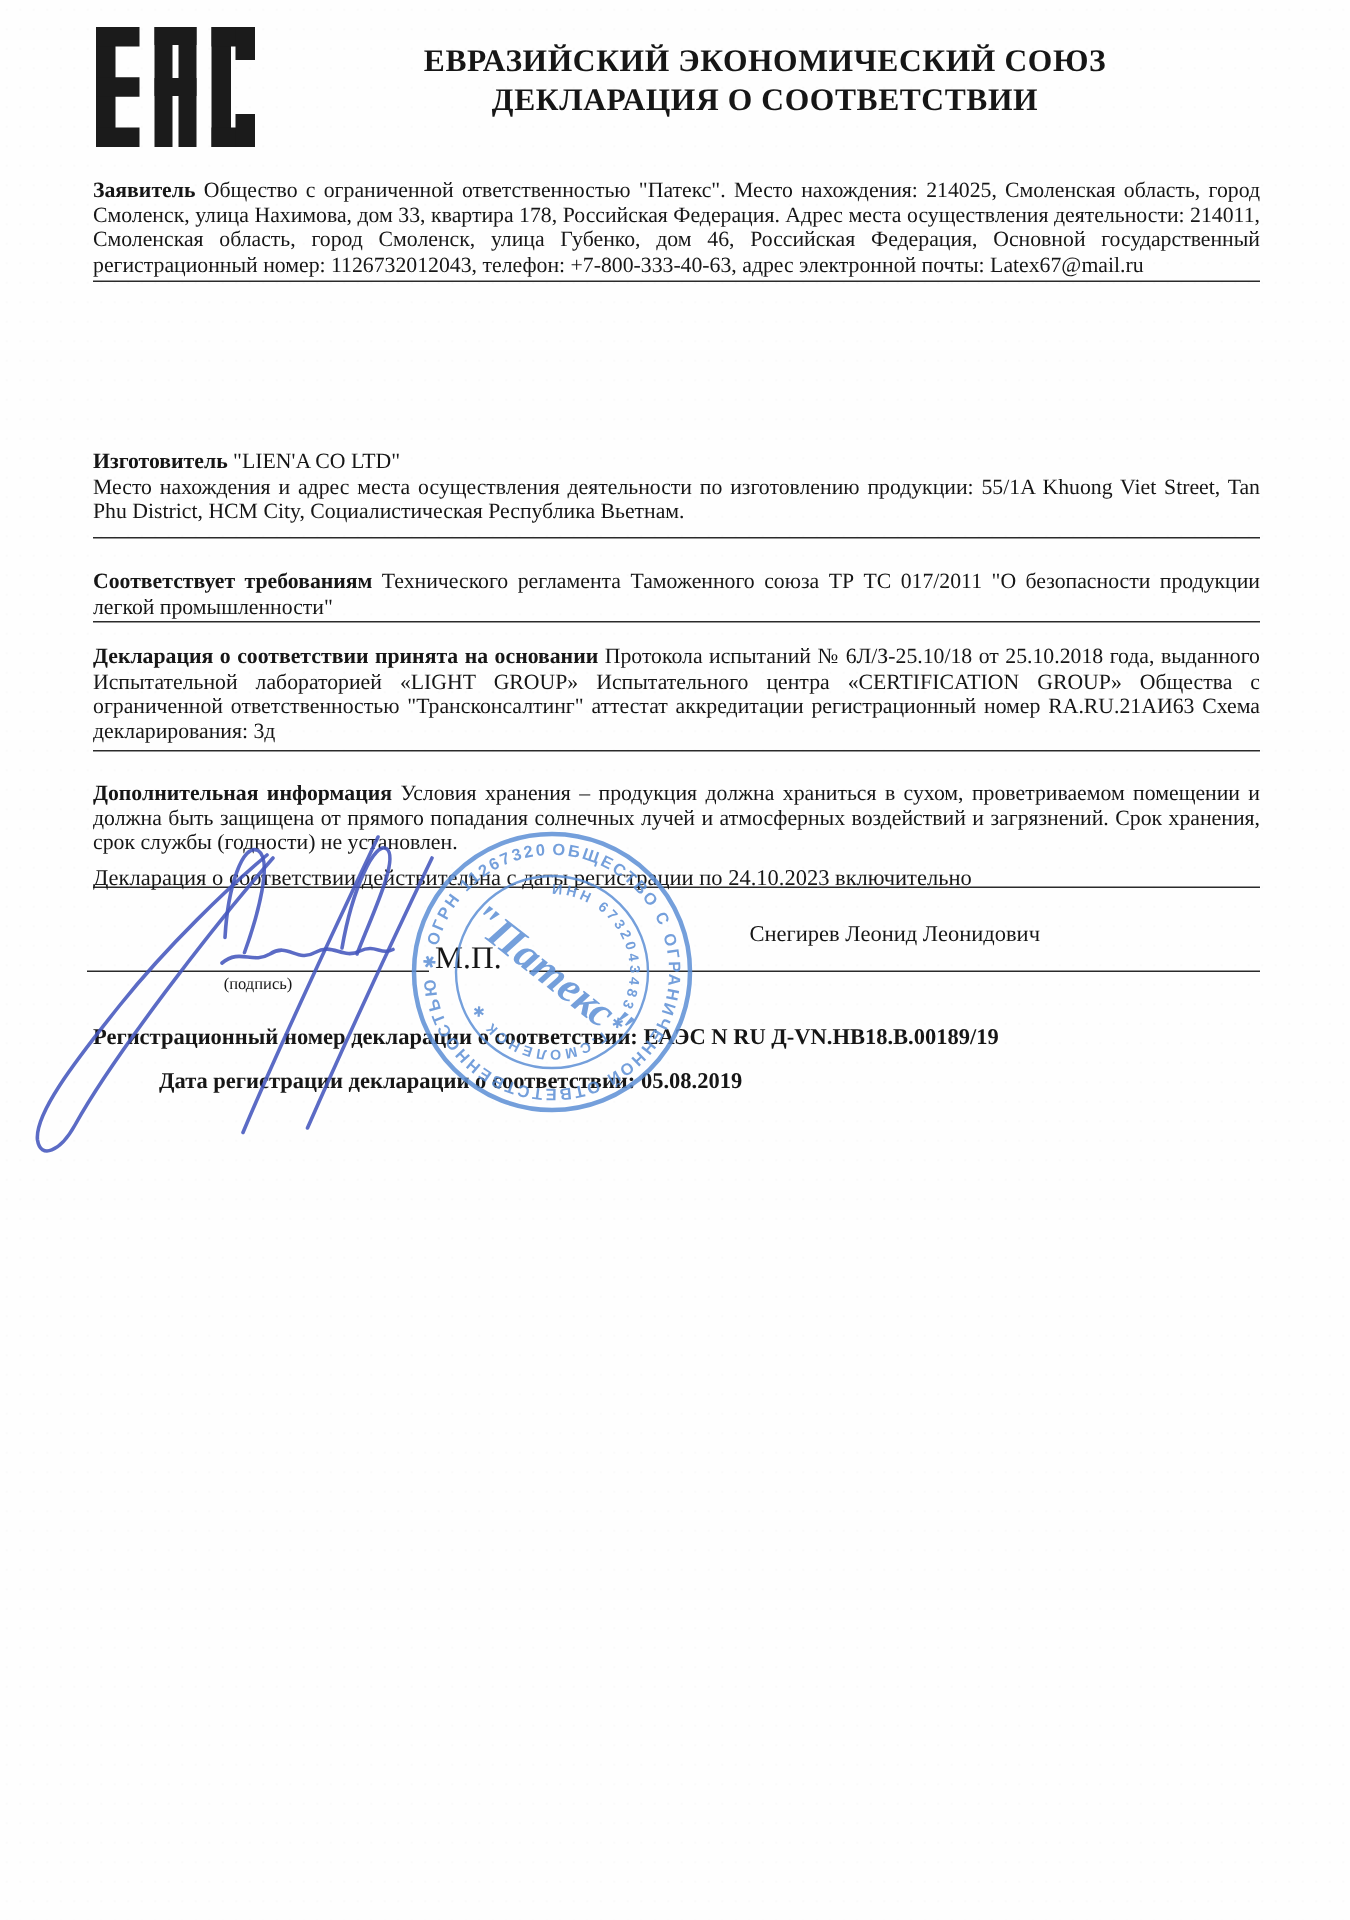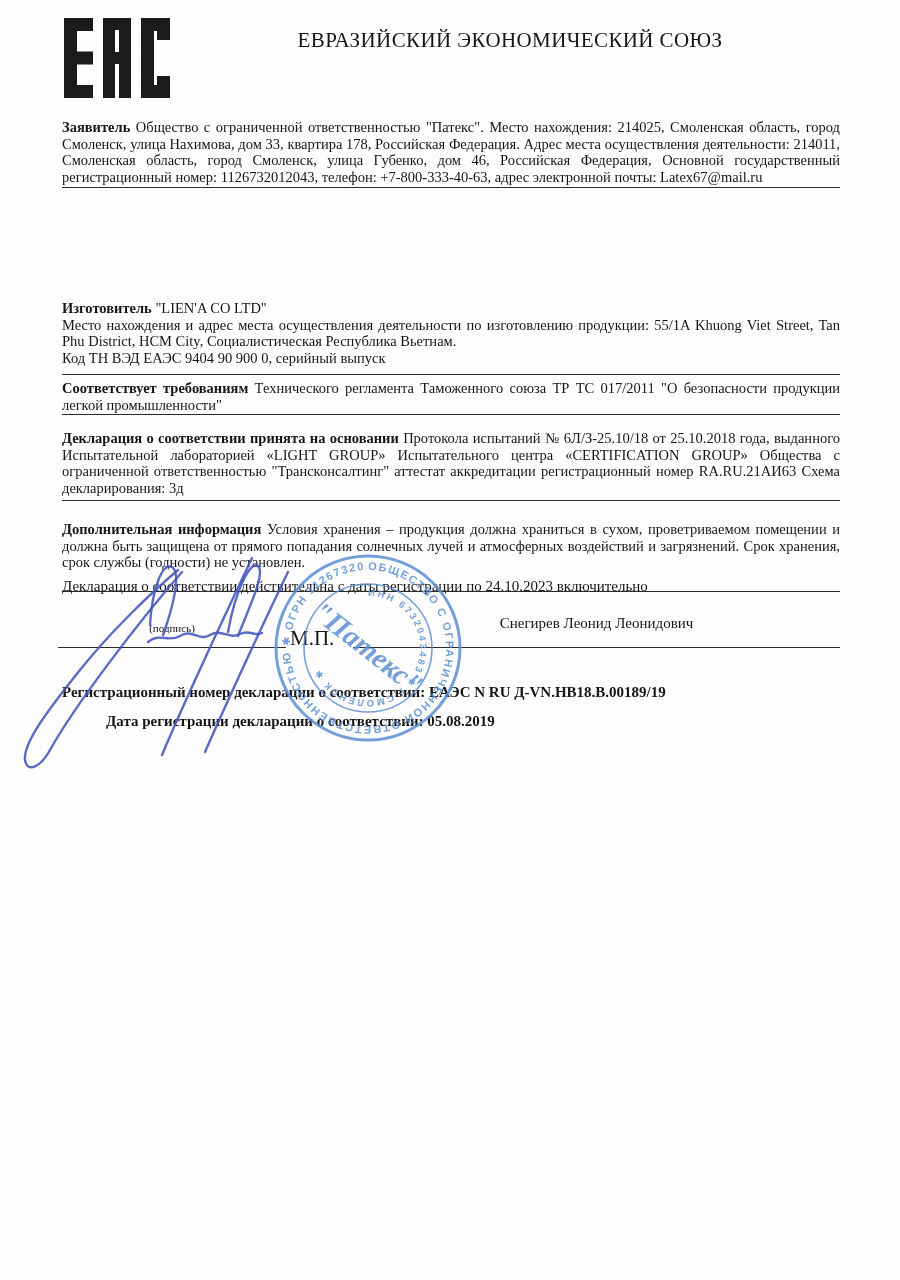--- a/index.html
+++ b/index.html
@@ -20,21 +20,21 @@
     background-size:9px 13px;
     opacity:.05;
     pointer-events:none;
   }
   .block{position:absolute;left:62px;width:778px;font-size:14.5px;line-height:16.5px;}
   .just{text-align:justify;}
   .lbl{font-weight:bold;}
   .bb{border-bottom:1.6px solid #2a2a2a;}
   .titles{
     position:absolute;left:170px;top:27px;width:680px;
-    text-align:center;font-weight:normal;font-size:21px;line-height:26px;
+    text-align:center;font-weight:bold;font-size:21px;line-height:26px;
     letter-spacing:.4px;
   }
   .eac-logo{position:absolute;left:64px;top:18px;}
   .bold-line{font-weight:normal;}
   .sig-line{position:absolute;border-top:1.6px solid #2a2a2a;height:0;}
   .caption{position:absolute;font-size:11px;text-align:center;}
   .mp{position:absolute;left:290px;top:626px;font-size:21px;}
   .fio-name{position:absolute;left:353px;top:615px;width:487px;text-align:center;font-size:15px;}
   .reg{position:absolute;left:62px;width:778px;font-weight:bold;font-size:15px;}
   .stamp{
@@ -68,42 +68,42 @@
       <rect x="77" y="0" width="13" height="80"></rect>
       <rect x="77" y="0" width="29" height="13"></rect>
       <rect x="77" y="67" width="29" height="13"></rect>
       <rect x="93" y="0" width="13" height="22"></rect>
       <rect x="93" y="58" width="13" height="22"></rect>
     </g>
   </svg>
 
   <div class="titles">
     <div>ЕВРАЗИЙСКИЙ ЭКОНОМИЧЕСКИЙ СОЮЗ</div>
+    <div>ДЕКЛАРАЦИЯ О СООТВЕТСТВИИ</div>
   </div>
 
   <div class="block just bb" style="top:119px;padding-bottom:2px;"><span class="lbl">Заявитель</span> <span>Общество с ограниченной ответственностью "Патекс". Место нахождения: 214025, Смоленская область, город Смоленск, улица Нахимова, дом 33, квартира 178, Российская Федерация. Адрес места осуществления деятельности: 214011, Смоленская область, город Смоленск, улица Губенко, дом 46, Российская Федерация, Основной государственный регистрационный номер: 1126732012043, телефон: +7-800-333-40-63, адрес электронной почты: Latex67@mail.ru</span></div>
 
 
 
   <div class="block bb" style="top:300px;padding-bottom:8px;">
     <div><span class="lbl">Изготовитель</span> <span>"LIEN'A CO LTD"</span></div>
     <div class="just">Место нахождения и адрес места осуществления деятельности по изготовлению продукции: 55/1A Khuong Viet Street, Tan Phu District, HCM City, Социалистическая Республика Вьетнам.</div>
-    <div>Код ТН ВЭД ЕАЭС 9404 90 900 0, серийный выпуск</div>
   </div>
 
   <div class="block just bb" style="top:380px;padding-bottom:1px;"><span class="lbl">Соответствует требованиям</span> <span>Технического регламента Таможенного союза ТР ТС 017/2011 "О безопасности продукции легкой промышленности"</span></div>
 
   <div class="block just bb" style="top:430px;padding-bottom:4px;"><span class="lbl">Декларация о соответствии принята на основании</span> <span>Протокола испытаний № 6Л/З-25.10/18 от 25.10.2018 года, выданного Испытательной лабораторией «LIGHT GROUP» Испытательного центра «CERTIFICATION GROUP» Общества с ограниченной ответственностью "Трансконсалтинг" аттестат аккредитации регистрационный номер RA.RU.21АИ63 Схема декларирования: 3д</span></div>
 
   <div class="block just bb" style="top:521px;padding-bottom:20px;"><span class="lbl">Дополнительная информация</span> <span>Условия хранения – продукция должна храниться в сухом, проветриваемом помещении и должна быть защищена от прямого попадания солнечных лучей и атмосферных воздействий и загрязнений. Срок хранения, срок службы (годности) не установлен.</span></div>
 
   <div class="block bold-line" style="top:578px;font-size:15px;">Декларация о соответствии действительна с даты регистрации по 24.10.2023 включительно</div>
 
   <div class="sig-line" style="left:58px;top:647px;width:228px;"></div>
-  <div class="caption" style="left:58px;top:622px;width:228px;">(подпись)</div>
+  <div class="caption" style="left:58px;top:650px;width:228px;">(подпись)</div>
 
   <div class="mp">М.П.</div>
 
   <div class="fio-name">Снегирев Леонид Леонидович</div>
   <div class="sig-line" style="left:353px;top:647px;width:487px;"></div>
 
   <div class="reg" style="top:684px;"><span>Регистрационный номер декларации о соответствии:</span> <span>ЕАЭС N RU Д-VN.НВ18.В.00189/19</span></div>
   <div class="reg" style="top:713px;margin-left:44px;"><span>Дата регистрации декларации о соответствии:</span> <span>05.08.2019</span></div>
 
   <svg class="stamp" width="200" height="200" viewBox="0 0 200 200" aria-hidden="true">

